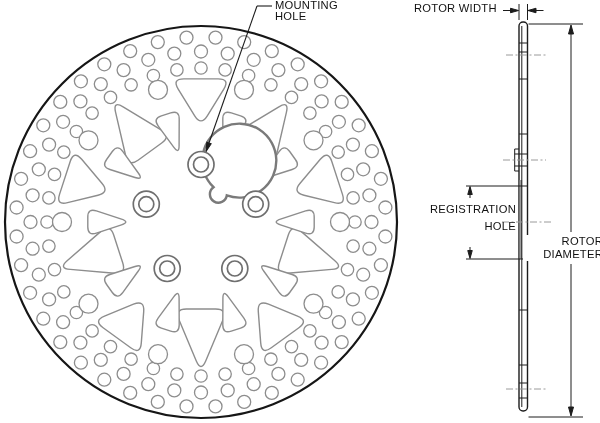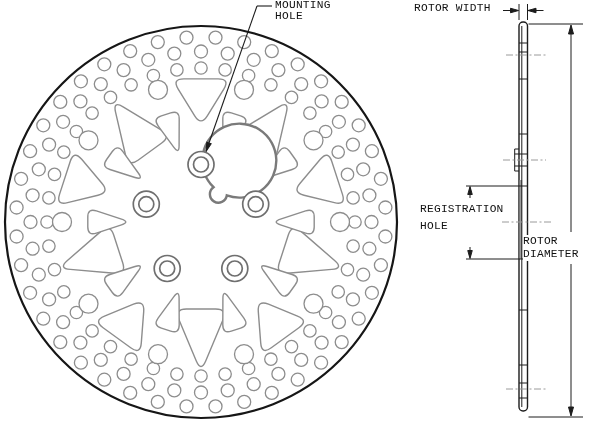--- a/index.html
+++ b/index.html
@@ -1,21 +1,21 @@
 <!DOCTYPE html>
 <html><head>
 <meta charset="utf-8">
 <style>
   html,body{margin:0;padding:0;background:#fff;}
   #stage{position:relative;width:600px;height:423px;background:#fff;overflow:hidden;
-         font-family:Liberation Mono, monospace;}
+         font-family:Liberation Sans, sans-serif;}
   #diagram{position:absolute;left:0;top:0;}
   .lbl{position:absolute;color:#111;font-size:11.2px;line-height:11px;
        letter-spacing:.25px;font-weight:400;white-space:nowrap;}
-  .lbl.center{text-align:left;white-space:normal;}
+  .lbl.center{text-align:right;white-space:normal;}
   #reg-label{line-height:16.5px;width:96px;}
   #dia-label{line-height:13px;width:80px;background:#fff;}
 </style>
 </head>
 <body>
 
 <div id="stage">
   <svg id="diagram" width="600" height="423" viewBox="0 0 600 423">
       <g>
         <circle cx="201" cy="222" r="196" fill="none" stroke="#161616" stroke-width="2.2"></circle>

